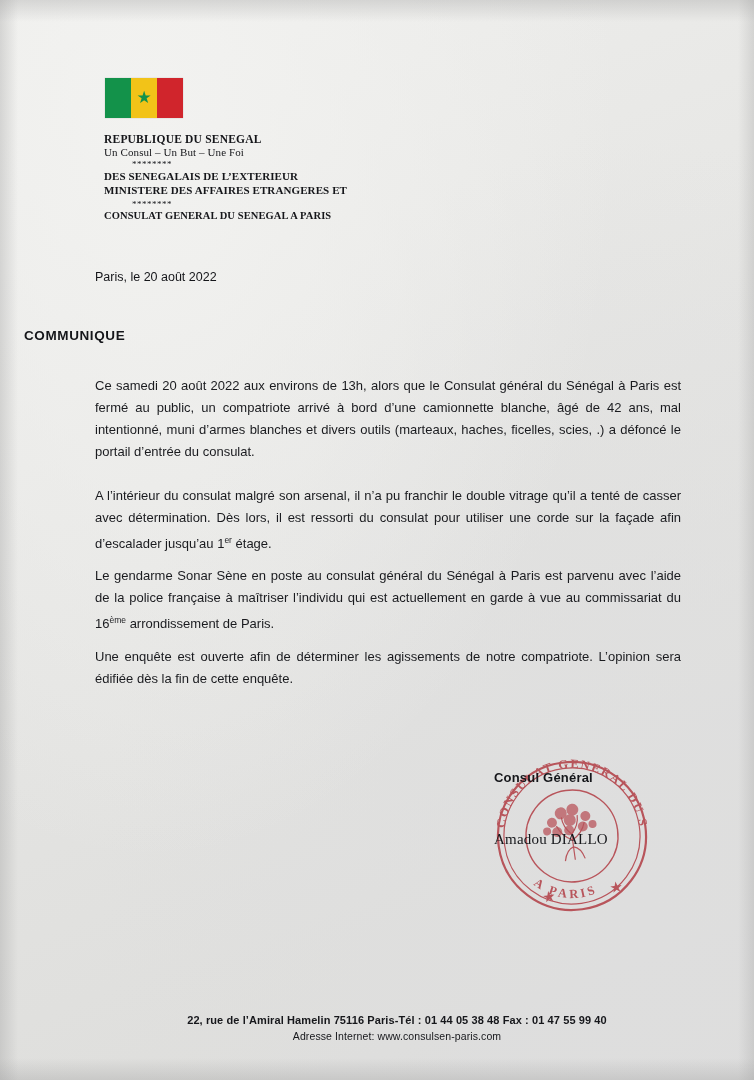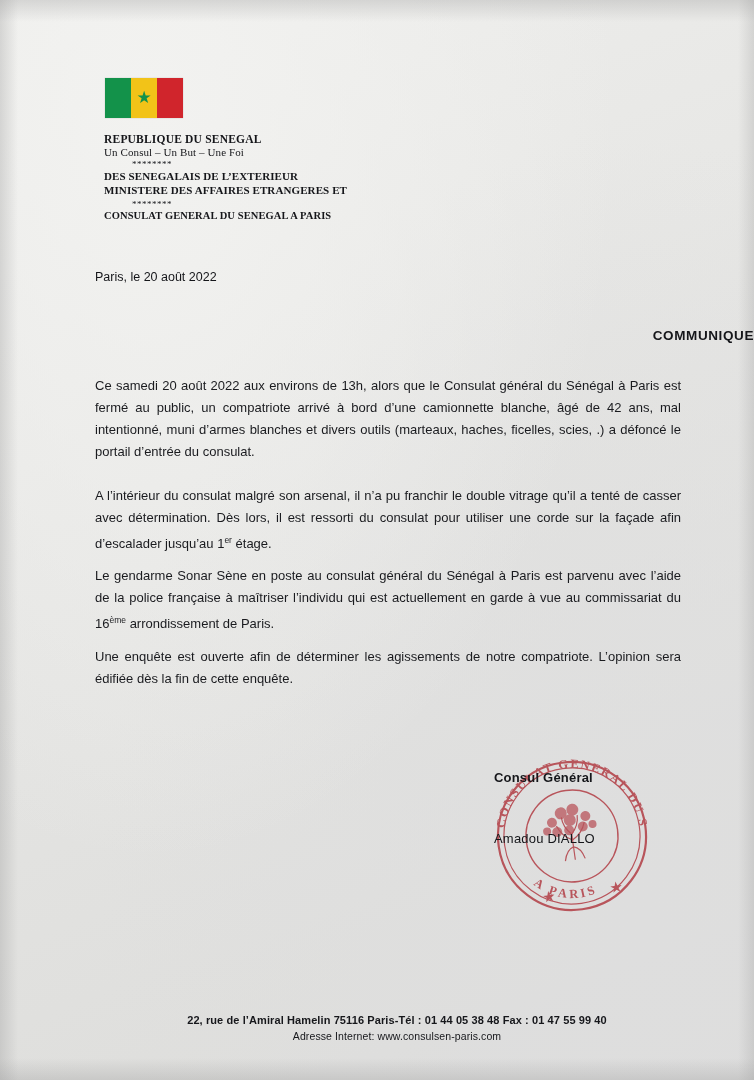--- a/index.html
+++ b/index.html
@@ -111,21 +111,21 @@
     font-size: 12.5px;
     color: #15161a;
   }
 
   
   .doc-title {
     position: absolute;
     left: 0;
     right: 0;
     top: 328px;
-    text-align: right;
+    text-align: left;
     font-family: "Liberation Sans", sans-serif;
     font-weight: bold;
     font-size: 13.5px;
     letter-spacing: 0.6px;
     color: #15161a;
     padding-left: 24px;
   }
 
   
   .body-text {
@@ -151,23 +151,24 @@
     width: 190px;
   }
   .sig-title {
     font-weight: bold;
     font-size: 13px;
     color: #15161a;
     letter-spacing: 0.2px;
   }
   .sig-name {
     margin-top: 46px;
-    font-size: 13px;
+    font-size: 15px;
     color: #15161a;
     letter-spacing: 0.2px;
+    font-family: Liberation Serif, serif;
   }
 
   
   .stamp {
     position: absolute;
     left: 484px;
     top: 748px;
     width: 176px;
     height: 176px;
     transform: rotate(-8deg);

